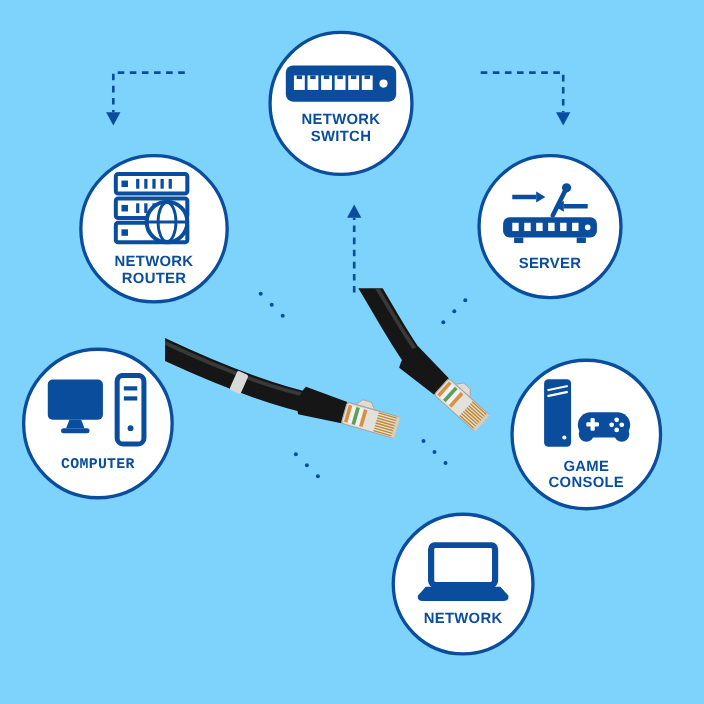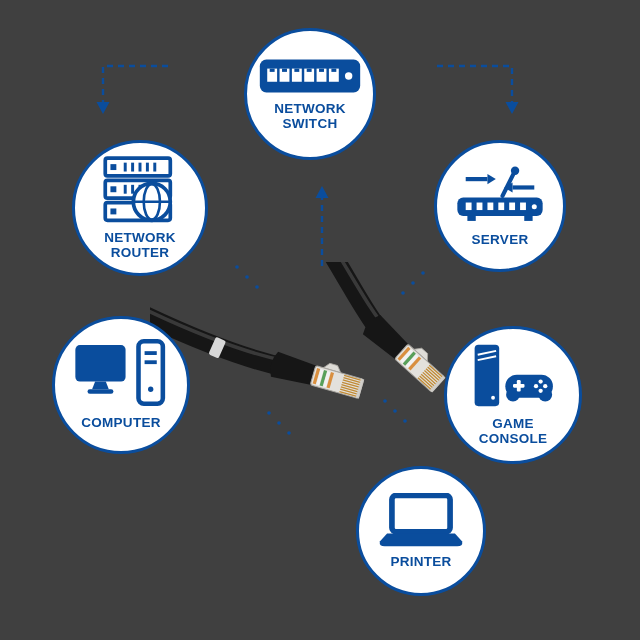--- a/index.html
+++ b/index.html
@@ -5,21 +5,21 @@
   html,body{margin:0;padding:0;}
   body{
     width:640px;height:640px;background:#ffffff;
     font-family:"Liberation Sans", sans-serif;
     position:relative;overflow:hidden;
   }
   :root{
     --primary:#0a4d9d;
     --cable:#161616;
   }
-  .canvas{position:absolute;inset:0;width:640px;height:640px;background:#404040;}
+  .canvas{position:absolute;inset:0;width:640px;height:640px;background:#7dd3fc;}
   .connectors{position:absolute;left:0;top:0;color:var(--primary);}
   .node{
     position:absolute;box-sizing:border-box;
     border:3px solid var(--primary);border-radius:50%;background:#fff;
     display:flex;flex-direction:column;align-items:center;justify-content:center;
     text-align:center;
   }
   .node .icon{display:block;color:var(--primary);flex:0 0 auto;}
   .node .label{
     font-weight:700;color:var(--primary);
@@ -194,34 +194,34 @@
         <rect x="66" y="46" width="7" height="9"></rect>
           <rect x="79" y="46" width="7" height="9"></rect>
       </g>
       <circle cx="96" cy="51" r="3" fill="#fff"></circle>
       <rect x="16" y="62" width="10" height="6" fill="currentColor"></rect>
       <rect x="84" y="62" width="10" height="6" fill="currentColor"></rect>
     </svg>
     <div class="label">SERVER</div>
   </div>
 
-  <div class="node" style="left:52px;top:316px;width:138px;height:138px;">
+  <div class="node" style="left:20px;top:316px;width:138px;height:138px;font-family:Liberation Mono, monospace;">
     <svg class="icon" width="92" height="70" viewBox="0 0 120 92">
       <rect x="0" y="8" width="66" height="48" rx="6" fill="currentColor"></rect>
       <polygon points="26,56 40,56 44,66 22,66" fill="currentColor"></polygon>
       <rect x="16" y="66" width="34" height="6" rx="3" fill="currentColor"></rect>
       <rect x="83" y="3" width="32" height="82" rx="7" fill="none" stroke="currentColor" stroke-width="6"></rect>
       <rect x="91" y="16" width="16" height="5" fill="currentColor"></rect>
       <rect x="91" y="28" width="16" height="5" fill="currentColor"></rect>
       <circle cx="99" cy="66" r="3.5" fill="currentColor"></circle>
     </svg>
     <div class="label">COMPUTER</div>
   </div>
 
-  <div class="node" style="left:444px;top:326px;width:138px;height:138px;">
+  <div class="node" style="left:464px;top:326px;width:138px;height:138px;">
     <svg class="icon" width="86" height="66" viewBox="0 0 112 86">
       <rect x="6" y="1" width="32" height="80" rx="5" fill="currentColor"></rect>
       <line x1="10" y1="14" x2="34" y2="9" stroke="#fff" stroke-width="2.5"></line>
       <line x1="10" y1="21" x2="34" y2="16" stroke="#fff" stroke-width="2.5"></line>
       <circle cx="30" cy="70" r="2.5" fill="#fff"></circle>
       <g>
         <rect x="46" y="40" width="62" height="30" rx="15" fill="currentColor"></rect>
         <circle cx="56" cy="66" r="9" fill="currentColor"></circle>
         <circle cx="98" cy="66" r="9" fill="currentColor"></circle>
         <rect x="56" y="52" width="15" height="5" rx="1.5" fill="#fff"></rect>
@@ -234,16 +234,16 @@
     </svg>
     <div class="label">GAME CONSOLE</div>
   </div>
 
 
   <div class="node" style="left:356px;top:466px;width:130px;height:130px;">
     <svg class="icon" width="84" height="55" viewBox="0 0 104 68">
       <rect x="16" y="3" width="72" height="45" rx="5" fill="#fff" stroke="currentColor" stroke-width="7"></rect>
       <path d="M10,50 L94,50 L103,60 Q104,66 97,66 L7,66 Q0,66 1,60 Z" fill="currentColor"></path>
     </svg>
-    <div class="label">PRINTER</div>
+    <div class="label">NETWORK</div>
   </div>
 
 </div>
 
 </body></html>

